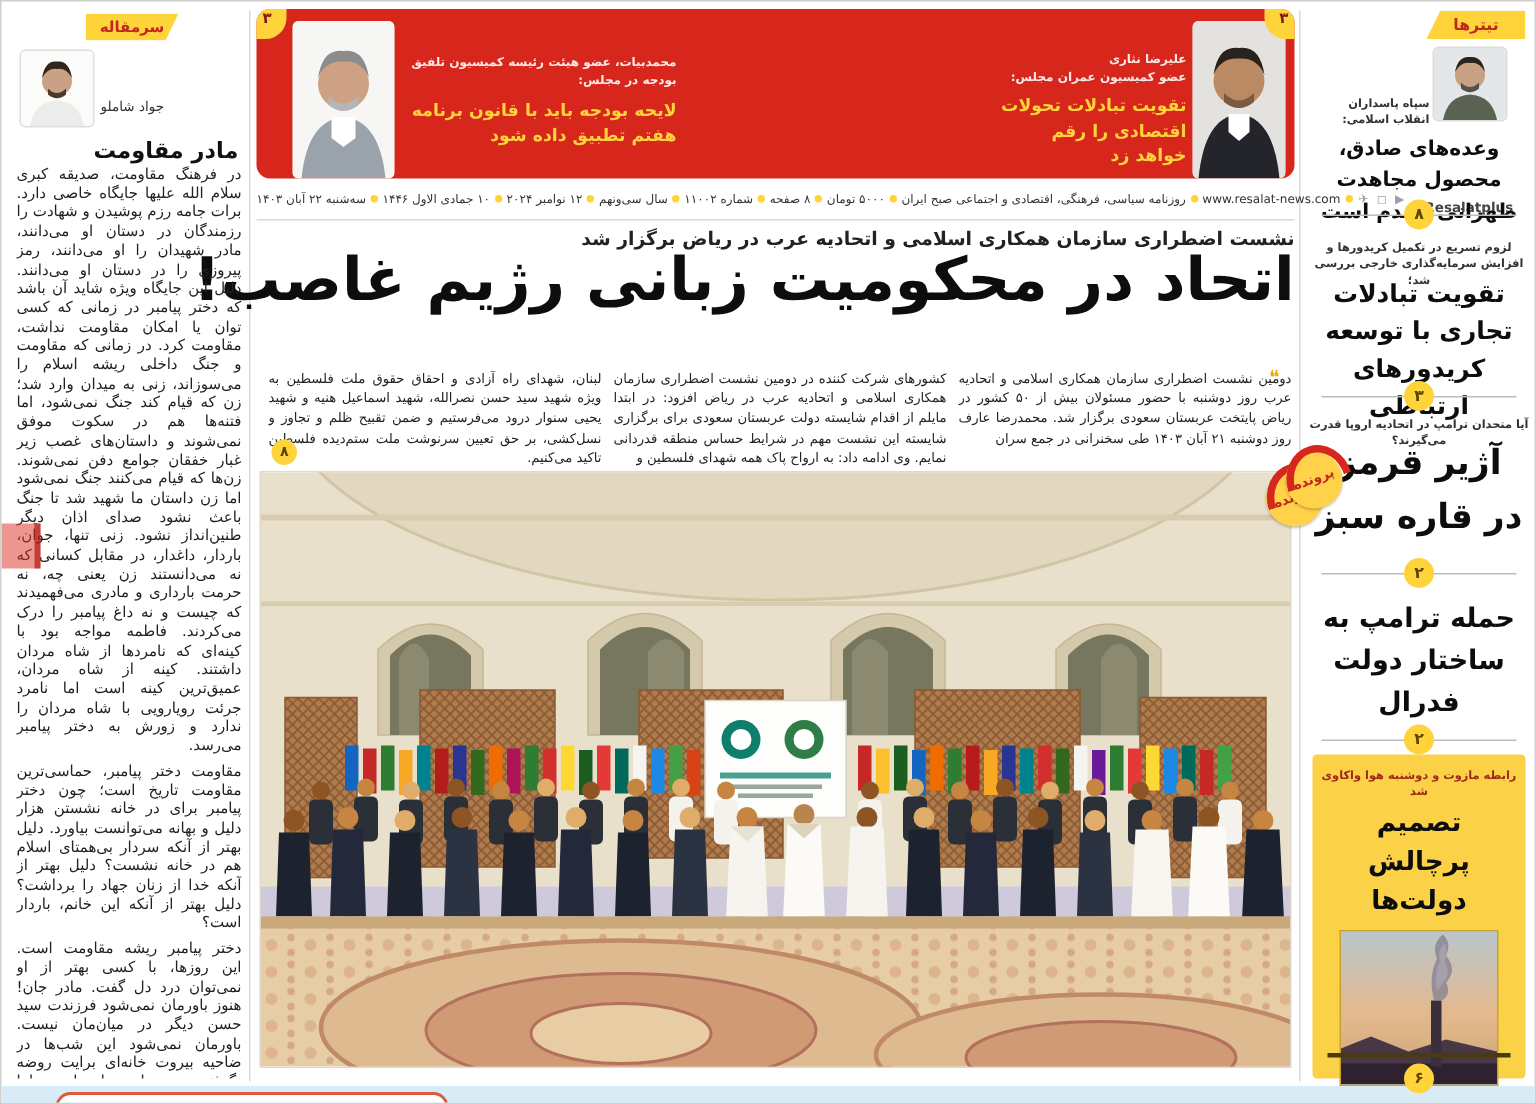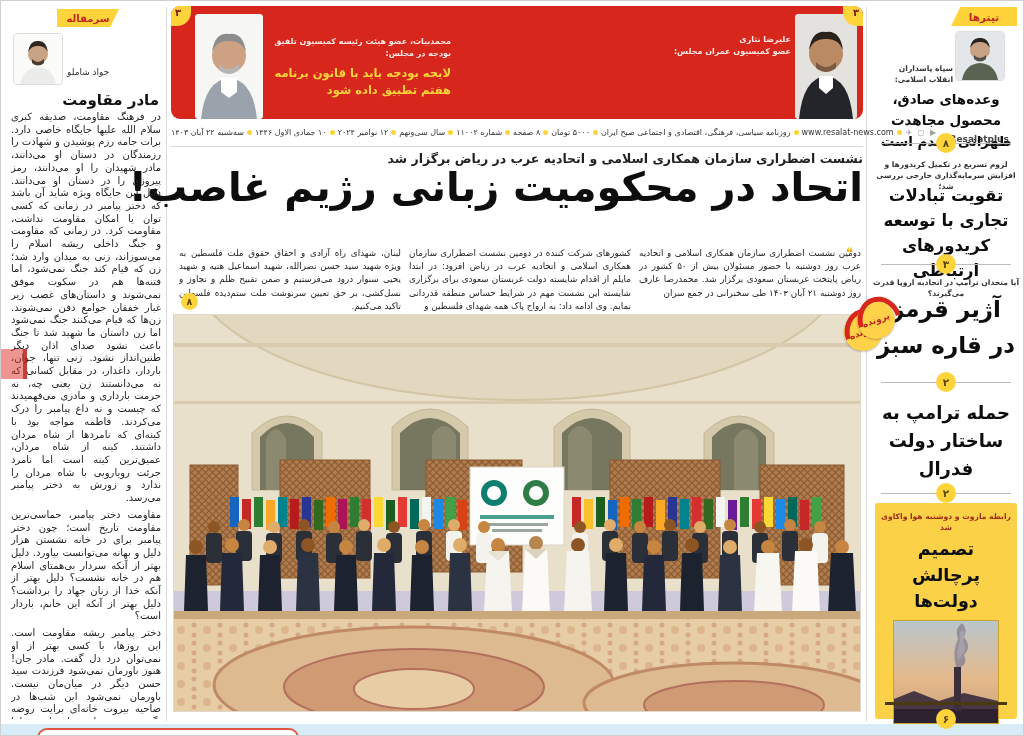--- a/index.html
+++ b/index.html
@@ -103,20 +103,21 @@
     </div>
     <div class="rtl abs" style="left:100px;top:30px;width:180px;text-align:right;">
       <div class="promo-kicker">محمدبیات، عضو هیئت رئیسه کمیسیون تلفیق بودجه در مجلس:</div>
       <div class="promo-quote" style="margin-top:5px;">لایحه بودجه باید با قانون برنامه هفتم تطبیق داده شود</div>
     </div>
 
 
     <div class="rtl abs" style="left:492px;top:28px;width:128px;text-align:right;">
       <div class="promo-kicker">علیرضا نثاری</div>
       <div class="promo-kicker">عضو کمیسیون عمران مجلس:</div>
+      <div class="promo-quote" style="margin-top:4px;">تقویت تبادلات تحولات اقتصادی را رقم خواهد زد</div>
     </div>
     <div class="photo-frame" style="left:624px;top:8px;width:62px;height:105px;">
       <svg width="62" height="105" viewBox="0 0 62 105">
         <rect width="62" height="105" fill="#e4e2df"></rect>
         <path d="M4 105 Q8 64 31 62 Q54 64 58 105 Z" fill="#23252b"></path>
         <path d="M24 62 h14 v12 l-7 6 -7 -6 Z" fill="#ffffff"></path>
         <circle cx="31" cy="40" r="17" fill="#b98a63"></circle>
         <path d="M14 36 Q17 16 31 18 Q45 16 48 36 Q43 24 31 25 Q19 24 14 36Z" fill="#2a221c"></path>
         <path d="M21 48 Q31 58 41 48 L41 54 Q31 62 21 54 Z" fill="#7a5a40"></path>
       </svg>

